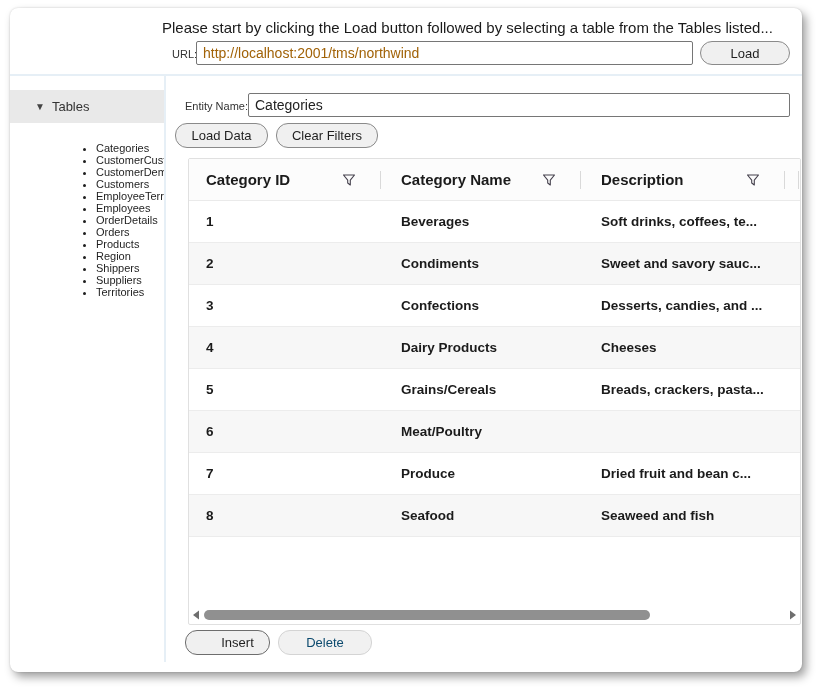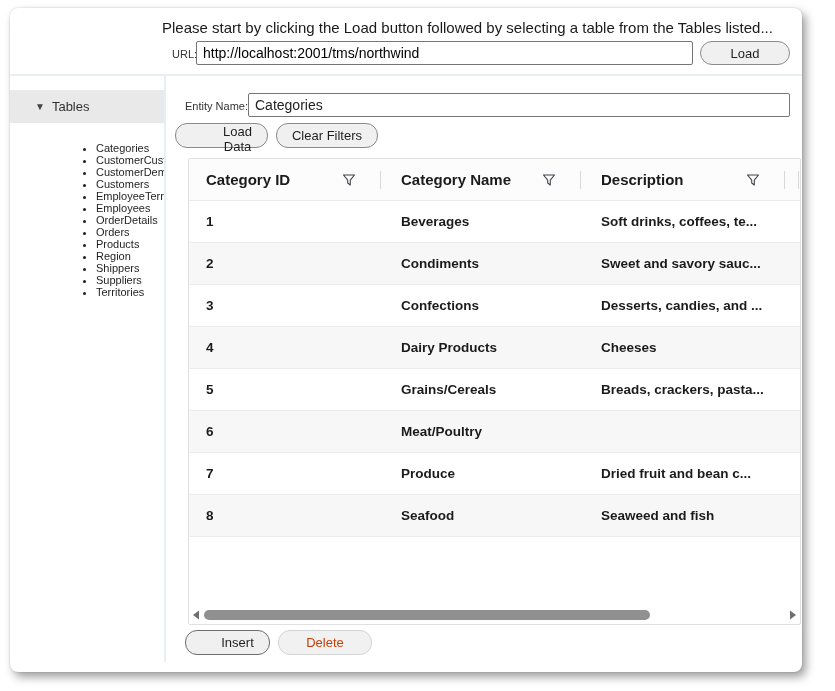--- a/index.html
+++ b/index.html
@@ -7,21 +7,21 @@
   body { font-family:"Liberation Sans","DejaVu Sans",sans-serif; width:835px; height:691px; position:relative; overflow:hidden; }
 
   .card { position:absolute; left:10px; top:8px; width:792px; height:664px;
           background:#ffffff; border-radius:8px;
           box-shadow:0 0 2px rgba(0,0,0,.18), 4px 5px 10px rgba(0,0,0,.38); }
 
   
   .instruction { position:absolute; left:152px; top:11px; font-size:15px; color:#1a1a1a; white-space:nowrap; }
   .url-label   { position:absolute; left:162px; top:40px; font-size:11px; color:#333; }
   .url-input   { position:absolute; left:186px; top:33px; width:497px; height:24px;
-                 border:1px solid #767676; border-radius:2px; font-size:14px; color:#000000;
+                 border:1px solid #767676; border-radius:2px; font-size:14px; color:#a16207;
                  padding:0 6px; font-family:inherit; background:#fff; }
   .btn { background:#f0f0f0; border:1px solid #8a8a8a; border-radius:12px;
          font-size:13px; color:#1f1f1f; font-family:inherit; text-align:center; cursor:pointer; }
   .load-btn { position:absolute; left:690px; top:33px; width:90px; height:24px; }
   .hdivider { position:absolute; left:0; top:66px; width:100%; height:2px; background:#e6eff6; }
 
   
   .sidebar { position:absolute; left:0; top:68px; width:154px; height:594px; overflow:hidden; }
   .tables-header { position:absolute; left:0; top:14px; width:154px; height:33px;
                    background:#e9e9e9; color:#333; font-size:13px;
@@ -30,21 +30,21 @@
   .table-list { position:absolute; left:0; top:66px; width:154px; list-style:disc; padding-left:86px; }
   .table-list li { font-size:11px; color:#1f1f1f; line-height:12px; white-space:nowrap; cursor:pointer; }
   .vdivider { position:absolute; left:154px; top:68px; width:2px; height:586px; background:#e6eff6; }
 
   
   .main { position:absolute; left:156px; top:68px; width:636px; height:596px; }
   .entity-label { position:absolute; left:19px; top:24px; font-size:11px; color:#333; }
   .entity-input { position:absolute; left:82px; top:17px; width:542px; height:24px;
                   border:1px solid #767676; border-radius:2px; font-size:14px; color:#222;
                   padding:0 6px; font-family:inherit; }
-  .btn-loaddata    { position:absolute; left:9px;  top:47px; width:93px;  height:25px;padding-left:32px; }
+  .btn-loaddata    { position:absolute; left:9px;  top:47px; width:93px;  height:25px; }
   .btn-clearfilter { position:absolute; left:110px; top:47px; width:102px; height:25px; }
 
   
   .grid { position:absolute; left:22px; top:82px; width:613px; height:467px;
           border:1px solid #e0e0e0; border-radius:2px; background:#fff; overflow:hidden; }
   .grid-header { display:grid; grid-template-columns:195px 200px 204px 14px; height:42px;
                  background:#fcfcfc; border-bottom:1px solid #eaeaea; }
   .hcell { position:relative; display:flex; align-items:center; padding-left:17px;
            font-size:15px; font-weight:bold; color:#1b1b1b; }
   .hcell .funnel { position:absolute; right:28px; top:14px; width:14px; height:14px; cursor:pointer; }
@@ -58,21 +58,21 @@
 
   .hscroll { position:absolute; left:0; bottom:2px; width:100%; height:14px;
              display:flex; align-items:center; }
   .hscroll .arr { width:14px; height:14px; display:flex; align-items:center; justify-content:center; cursor:pointer; }
   .hscroll .track { flex:1; height:10px; position:relative; }
   .hscroll .thumb { position:absolute; left:1px; top:0; width:446px; height:10px;
                     background:#909090; border-radius:5px; cursor:grab; }
 
   .btn-insert { position:absolute; left:19px;  top:554px; width:85px; height:25px; border-color:#6d6d6d;padding-left:20px; }
   .btn-delete { position:absolute; left:112px; top:554px; width:94px; height:25px;
-                border-color:#d4d4d4; color:#c2410c; background:#f1f1f1; cursor:default; }
+                border-color:#d4d4d4; color:#0c4a6e; background:#f1f1f1; cursor:default; }
 </style>
 </head>
 <body>
 
 <div class="card">
 
   <div class="instruction">Please start by clicking the Load button followed by selecting a table from the Tables listed...</div>
   <span class="url-label">URL:</span>
   <input class="url-input" type="text" value="http://localhost:2001/tms/northwind" style="">
   <button class="btn load-btn">Load</button>

